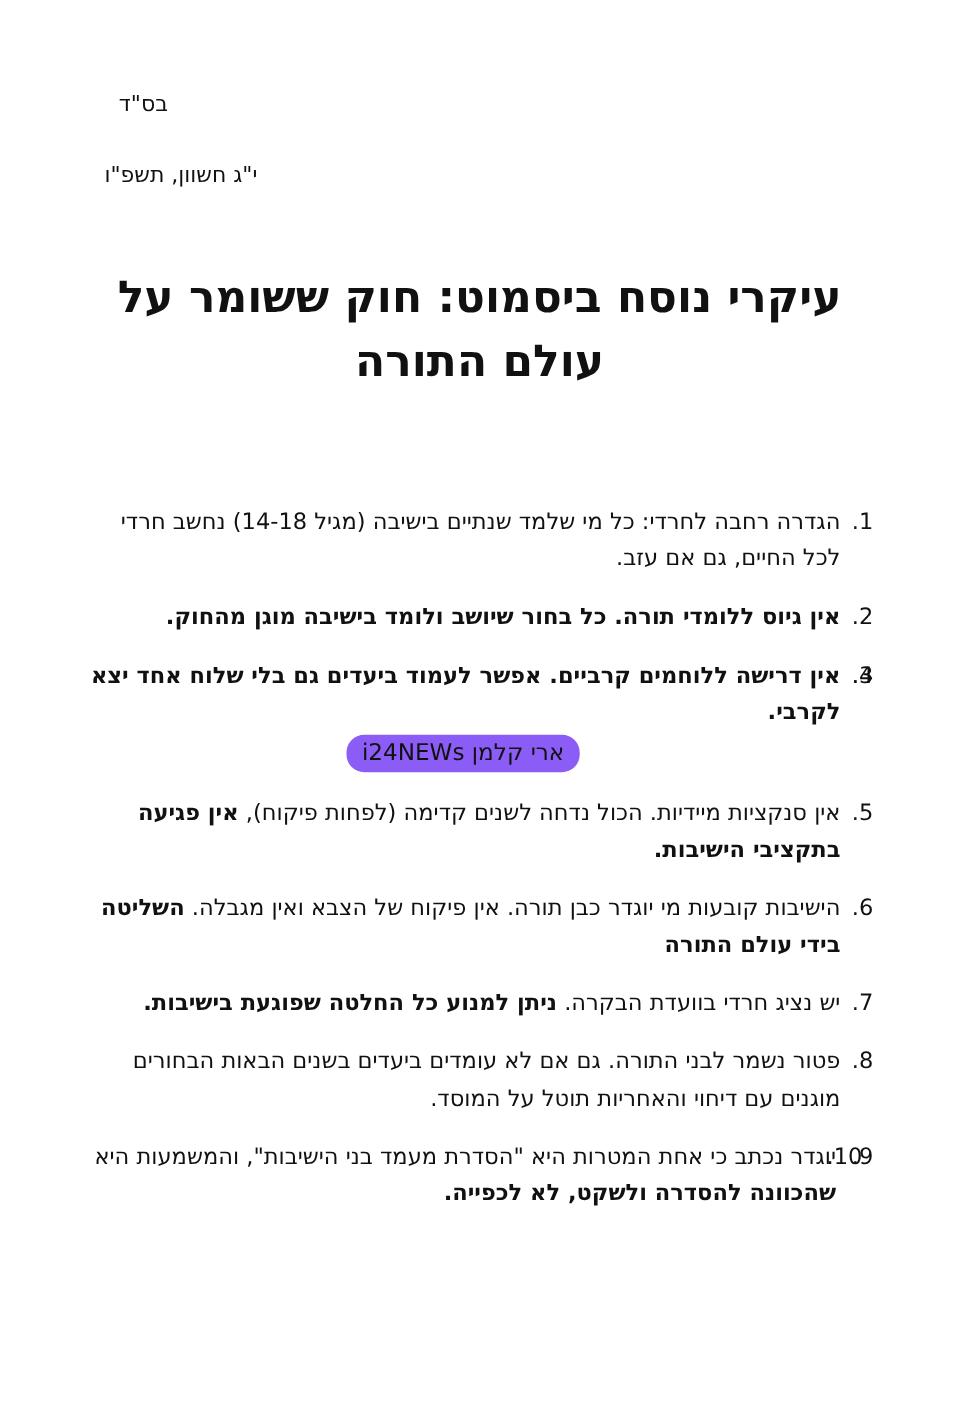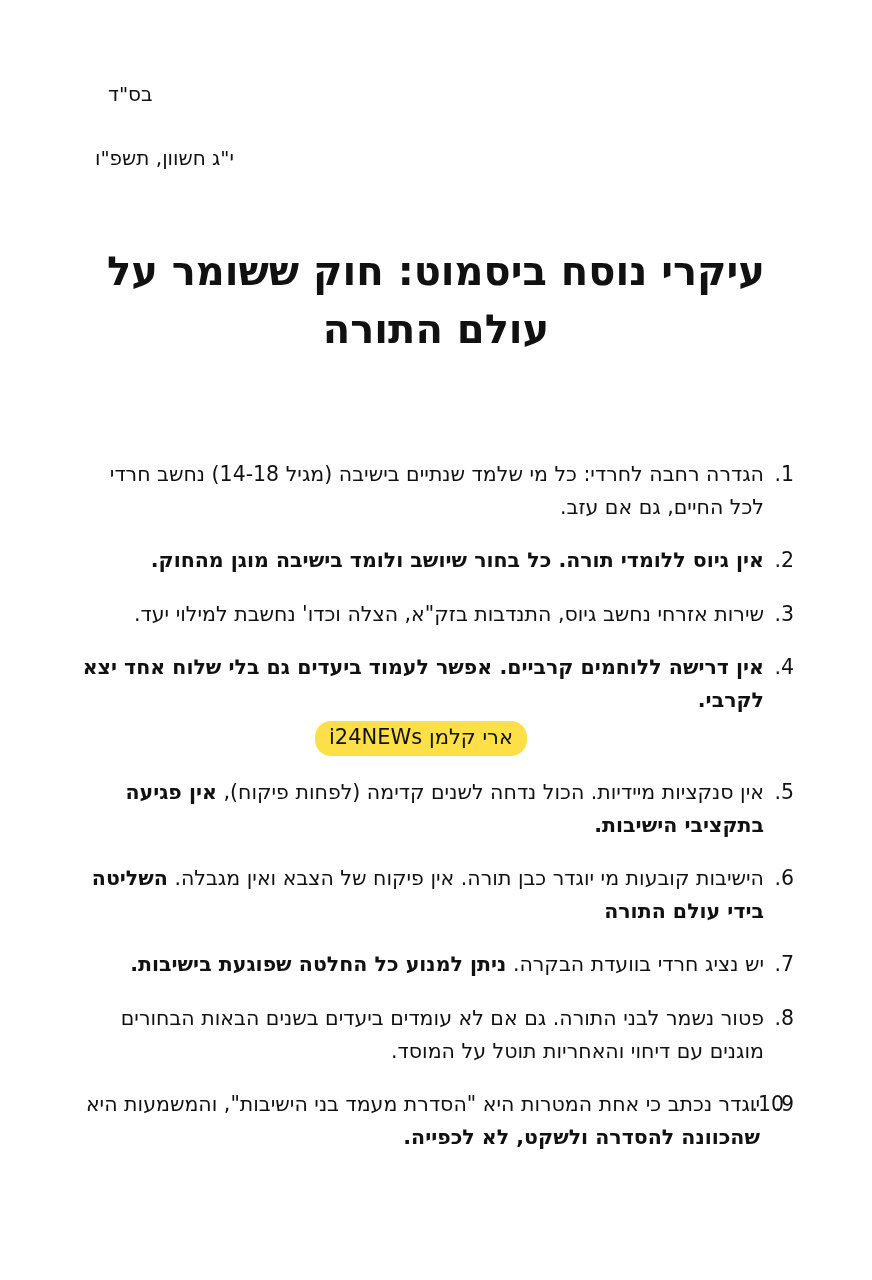--- a/index.html
+++ b/index.html
@@ -102,22 +102,22 @@
 
   <div class="bsd">בס"ד</div>
 
   <div class="date-line">י"ג חשוון, תשפ"ו</div>
 
   <h1 class="doc-title">עיקרי נוסח ביסמוט: חוק ששומר על עולם התורה</h1>
 
   <ol class="points" id="points-list">
       <li style="counter-increment: none; --n: 1;"><span style="position: absolute; right: 0px; top: 0px;">1.</span><span>הגדרה רחבה לחרדי: כל מי שלמד שנתיים בישיבה (מגיל 14-18) נחשב חרדי לכל החיים, גם אם עזב.</span></li>
       <li style="counter-increment: none; --n: 2;"><span style="position: absolute; right: 0px; top: 0px;">2.</span><strong>אין גיוס ללומדי תורה. כל בחור שיושב ולומד בישיבה מוגן מהחוק.</strong></li>
-      <li style="counter-increment: none; --n: 3;"><span style="position: absolute; right: 0px; top: 0px;">3.</span><span>שירות אזרחי נחשב גיוס, התנדבות בזק"א, הצלה וכדו' נחשבת למילוי יעד.</span></li>
-      <li style="counter-increment: none; --n: 4;"><span style="position: absolute; right: 0px; top: 0px;">4.</span><strong>אין דרישה ללוחמים קרביים. אפשר לעמוד ביעדים גם בלי שלוח אחד יצא לקרבי.</strong><span class="hl-wrap"><span class="highlight" style="background: #fde047;">ארי קלמן i24NEWs</span></span></li>
+      <li style="counter-increment: none; --n: 3;"><span style="position: absolute; right: 0px; top: 0px;">3.</span></li>
+      <li style="counter-increment: none; --n: 4;"><span style="position: absolute; right: 0px; top: 0px;">4.</span><strong>אין דרישה ללוחמים קרביים. אפשר לעמוד ביעדים גם בלי שלוח אחד יצא לקרבי.</strong><span class="hl-wrap"><span class="highlight" style="background: #8b5cf6;">ארי קלמן i24NEWs</span></span></li>
       <li style="counter-increment: none; --n: 5;"><span style="position: absolute; right: 0px; top: 0px;">5.</span><span>אין סנקציות מיידיות. הכול נדחה לשנים קדימה (לפחות פיקוח), </span><strong>אין פגיעה בתקציבי הישיבות.</strong></li>
       <li style="counter-increment: none; --n: 6;"><span style="position: absolute; right: 0px; top: 0px;">6.</span><span>הישיבות קובעות מי יוגדר כבן תורה. אין פיקוח של הצבא ואין מגבלה. </span><strong>השליטה בידי עולם התורה</strong></li>
       <li style="counter-increment: none; --n: 7;"><span style="position: absolute; right: 0px; top: 0px;">7.</span><span>יש נציג חרדי בוועדת הבקרה. </span><strong>ניתן למנוע כל החלטה שפוגעת בישיבות.</strong></li>
       <li style="counter-increment: none; --n: 8;"><span style="position: absolute; right: 0px; top: 0px;">8.</span><span>פטור נשמר לבני התורה. גם אם לא עומדים ביעדים בשנים הבאות הבחורים מוגנים עם דיחוי והאחריות תוטל על המוסד.</span></li>
       <li style="counter-increment: none; --n: 9;"><span style="position: absolute; right: 0px; top: 0px;">9.</span></li>
       <li class="wide" style="counter-increment: none; --n: 10;"><span style="position: absolute; right: 10px; top: 0px;">10.</span><span>יוגדר נכתב כי אחת המטרות היא "הסדרת מעמד בני הישיבות", והמשמעות היא </span><strong>שהכוונה להסדרה ולשקט, לא לכפייה.</strong></li>
     </ol>
 
 </div>
 

